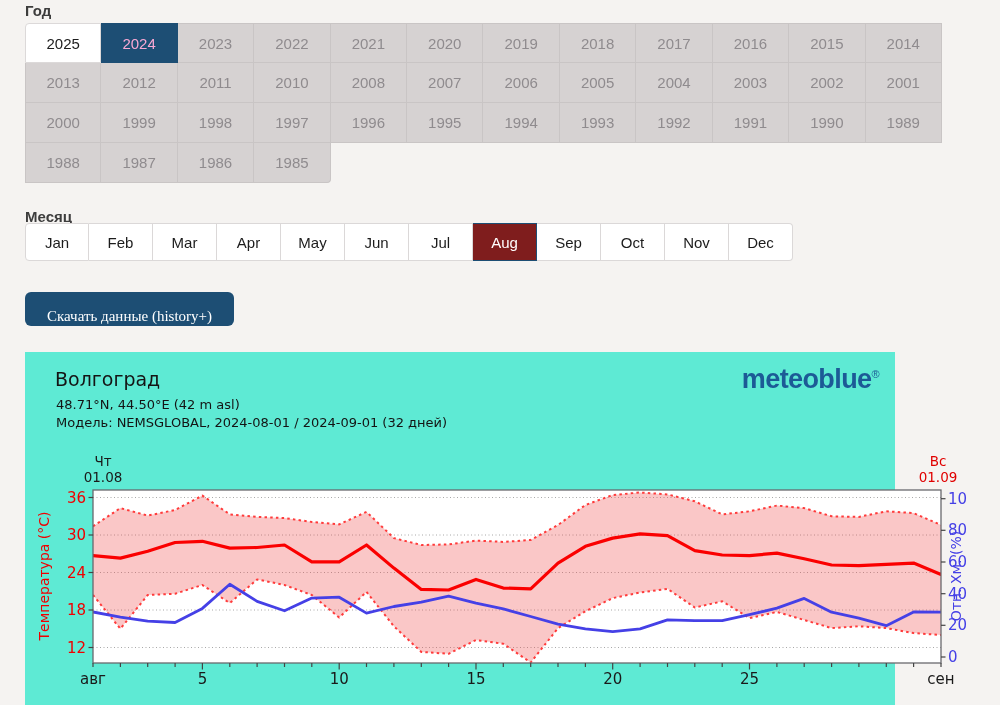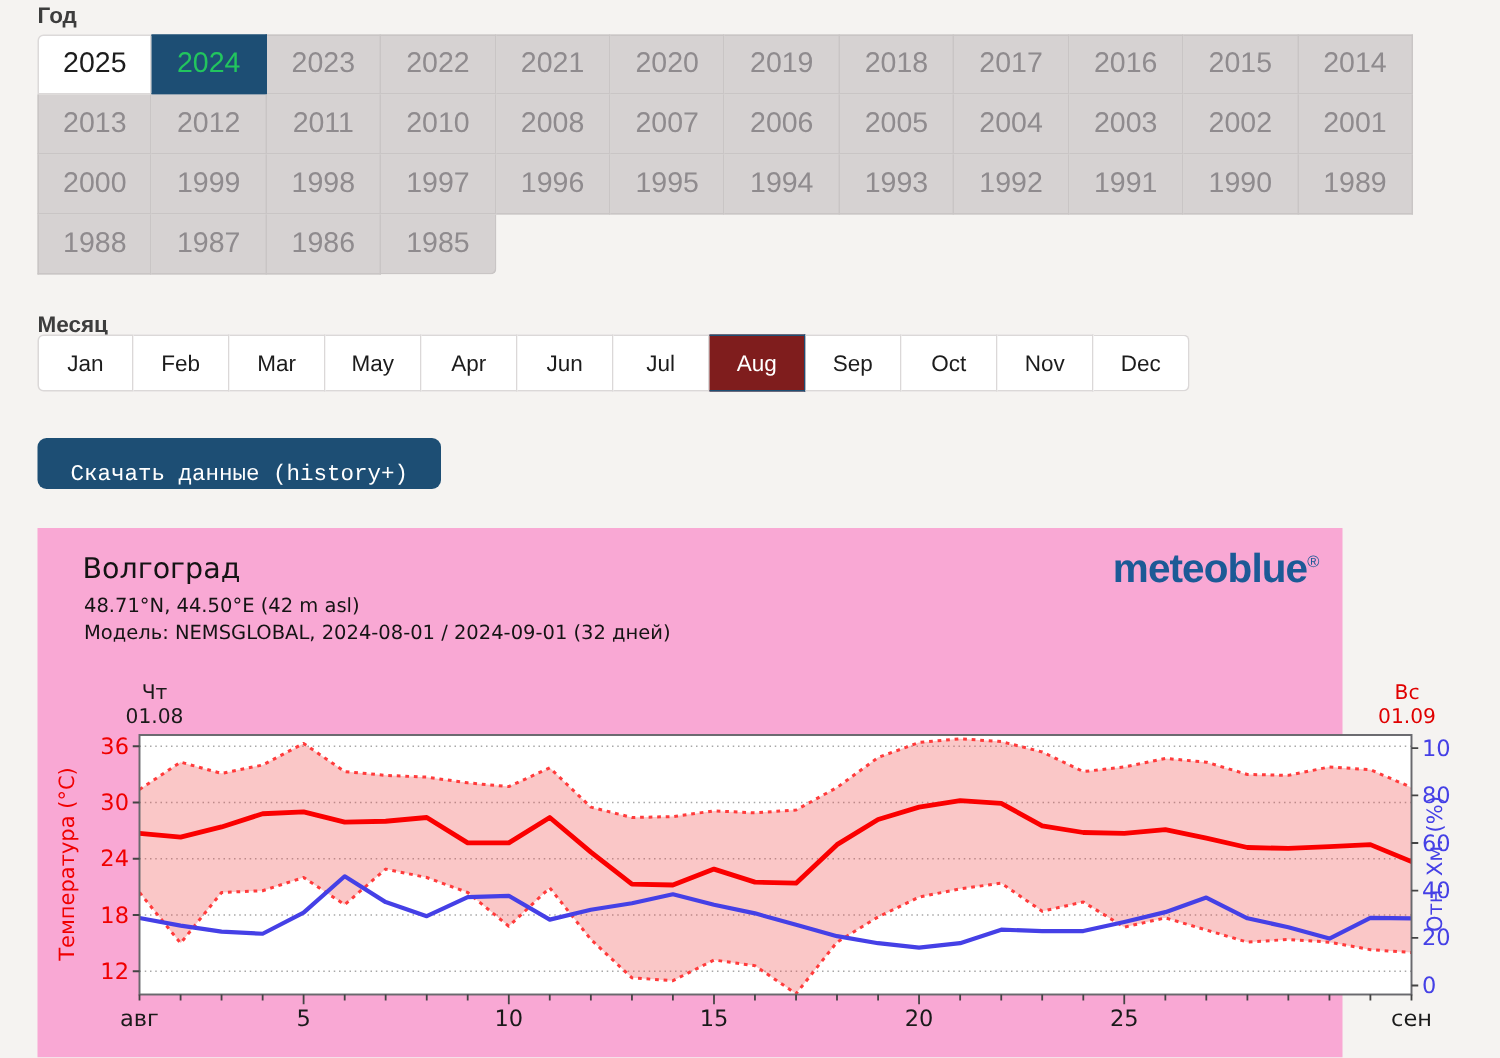--- a/index.html
+++ b/index.html
@@ -12,53 +12,53 @@
   .section-label{position:absolute;font-size:15px;font-weight:700;color:#3d3d3d;}
   #year-label{left:25px;top:2px;}
   #month-label{left:25px;top:208px;}
 
   #year-grid{
     position:absolute;left:25px;top:23px;width:917px;
     display:grid;grid-template-columns:repeat(12,1fr);
   }
   .year-btn{
     height:40px;box-sizing:border-box;
-    background:#d6d2d2;color:#8f8b8e;font-size:19px;
+    background:#d6d2d2;color:#8f8b8e;font-size:15px;
     border:none;border-right:1px solid #c9c5c5;border-bottom:1px solid #c9c5c5;
     display:flex;align-items:center;justify-content:center;cursor:pointer;
     font-family:"Liberation Sans",sans-serif;padding:0;
   }
   .year-btn:nth-child(-n+12){border-top:1px solid #c9c5c5;}
   .year-btn:nth-child(12n+1){border-left:1px solid #c9c5c5;}
   .year-btn.hl{background:#ffffff;color:#1c1c1c;border-color:#dcd9d9;border-top-left-radius:4px;}
-  .year-btn.sel{background:#1d4e74;color:#22c55e;border-color:#1d4e74;}
+  .year-btn.sel{background:#1d4e74;color:#f9a8d4;border-color:#1d4e74;}
   .year-btn:last-child{border-bottom-right-radius:4px;}
 
   #month-row{
     position:absolute;left:25px;top:223px;width:768px;
     display:grid;grid-template-columns:repeat(12,1fr);
   }
   .month-btn{
     height:38px;box-sizing:border-box;
     background:#ffffff;color:#1c1c1c;font-size:15px;
     border:none;border-right:1px solid #dbd8d8;border-top:1px solid #dbd8d8;border-bottom:1px solid #dbd8d8;
     display:flex;align-items:center;justify-content:center;cursor:pointer;
     font-family:"Liberation Sans",sans-serif;padding:0;
   }
   .month-btn:first-child{border-left:1px solid #dbd8d8;border-top-left-radius:4px;border-bottom-left-radius:4px;}
   .month-btn:last-child{border-top-right-radius:4px;border-bottom-right-radius:4px;}
   .month-btn.sel{background:#7f1d1d;color:#ffffff;border-color:#1d4e74;}
 
   #download-btn{
     position:absolute;left:25px;top:292px;height:34px;padding:16px 22px;
     background:#1d4e74;color:#ffffff;font-size:15px;border:none;border-radius:6px;
-    font-family:Liberation Mono, monospace;cursor:pointer;
-  }
-
-  #chart-card{position:absolute;left:25px;top:352px;width:870px;height:353px;background:#f9a8d4;}
+    font-family:Liberation Serif, serif;cursor:pointer;
+  }
+
+  #chart-card{position:absolute;left:25px;top:352px;width:870px;height:353px;background:#5eead4;}
   #chart-title{position:absolute;left:30px;top:16px;font-size:19px;color:#141414;font-family:"DejaVu Sans",sans-serif;}
   #chart-sub1{position:absolute;left:31px;top:45px;font-size:13px;color:#141414;font-family:"DejaVu Sans",sans-serif;text-align:right;}
   #chart-sub2{position:absolute;left:31px;top:63px;font-size:13px;color:#141414;font-family:"DejaVu Sans",sans-serif;}
   #logo{position:absolute;right:16px;top:12px;font-size:27px;font-weight:700;color:#1c5a96;letter-spacing:-0.6px;font-family:"Liberation Sans",sans-serif;}
   #logo sup{font-size:11px;font-weight:400;}
   #chart-svg-wrap{position:absolute;left:0;top:100px;width:942px;height:253px;}
 </style>
 </head>
 <body>
 
@@ -104,22 +104,22 @@
     <button class="year-btn">1987</button>
     <button class="year-btn">1986</button>
     <button class="year-btn">1985</button>
   </div>
 
 <div id="month-label" class="section-label">Месяц</div>
 <div id="month-row">
     <button class="month-btn">Jan</button>
     <button class="month-btn">Feb</button>
     <button class="month-btn">Mar</button>
+    <button class="month-btn">Apr</button>
     <button class="month-btn">May</button>
-    <button class="month-btn">Apr</button>
     <button class="month-btn">Jun</button>
     <button class="month-btn">Jul</button>
     <button class="month-btn sel">Aug</button>
     <button class="month-btn">Sep</button>
     <button class="month-btn">Oct</button>
     <button class="month-btn">Nov</button>
     <button class="month-btn">Dec</button>
   </div>
 
 <button id="download-btn">Скачать данные (history+)</button>

